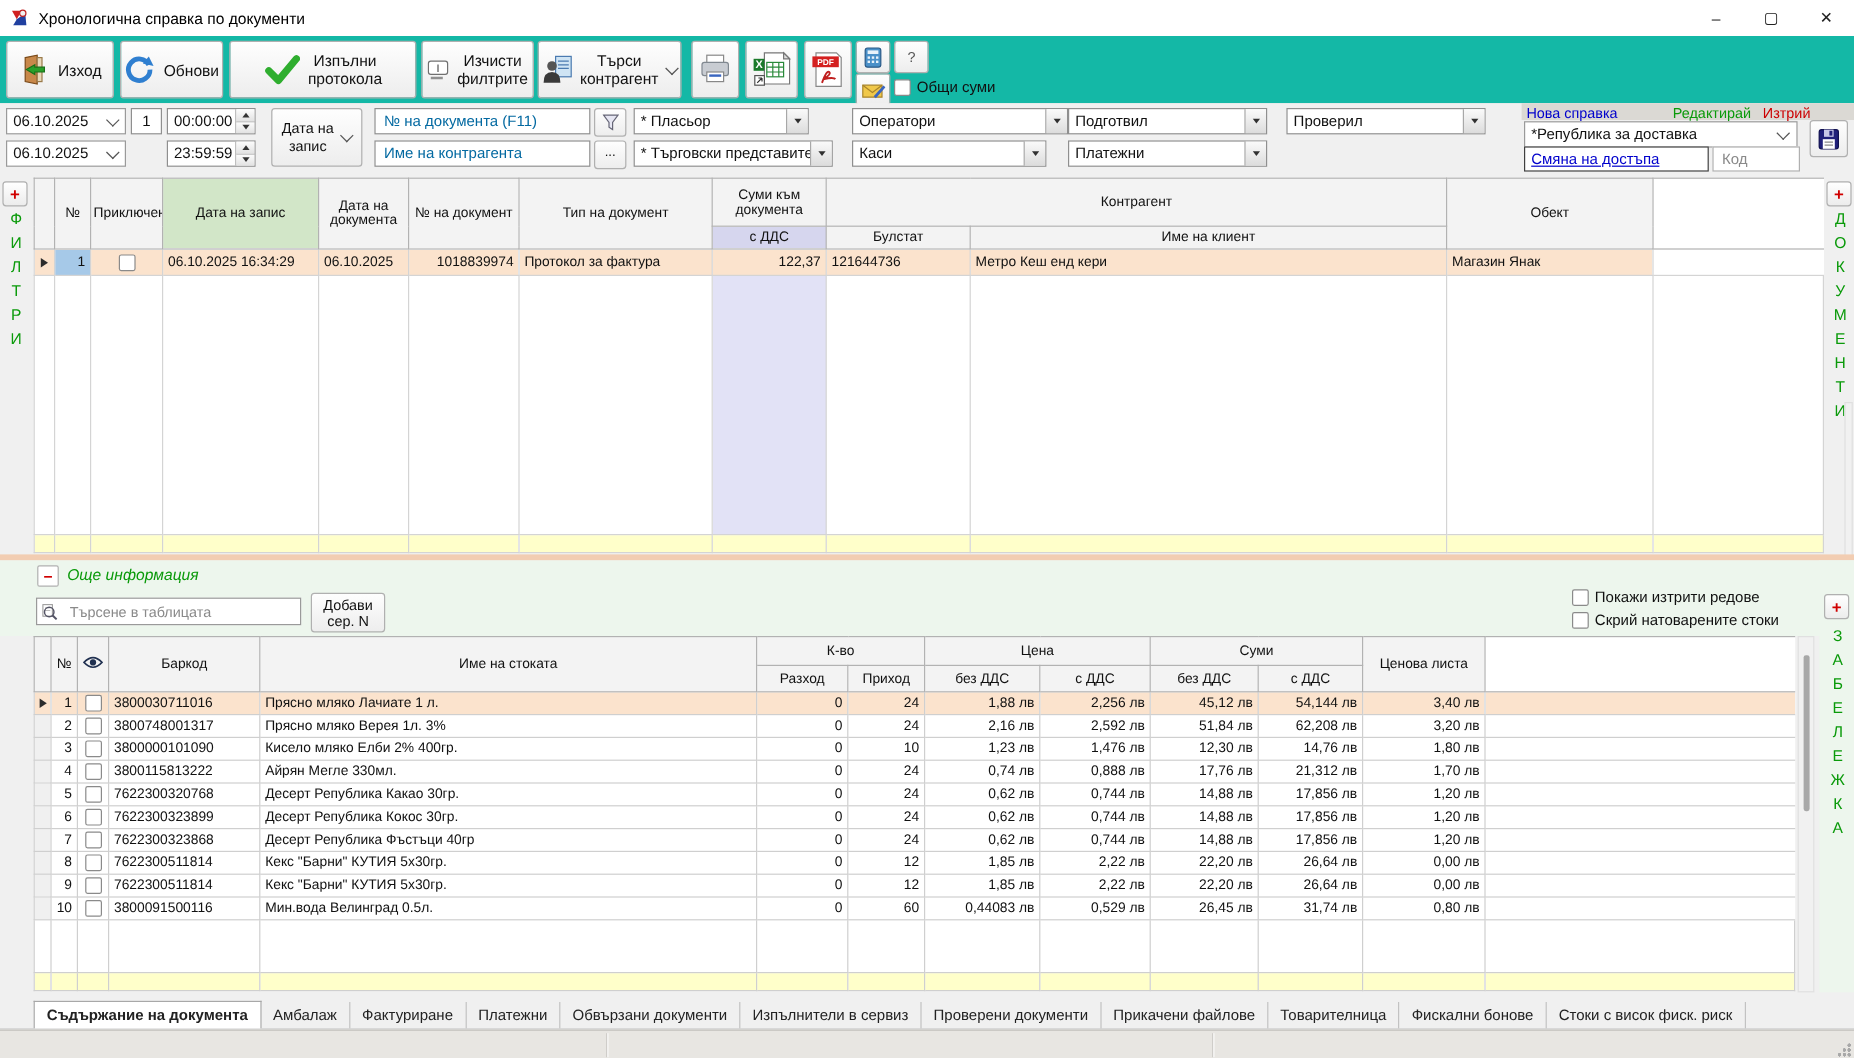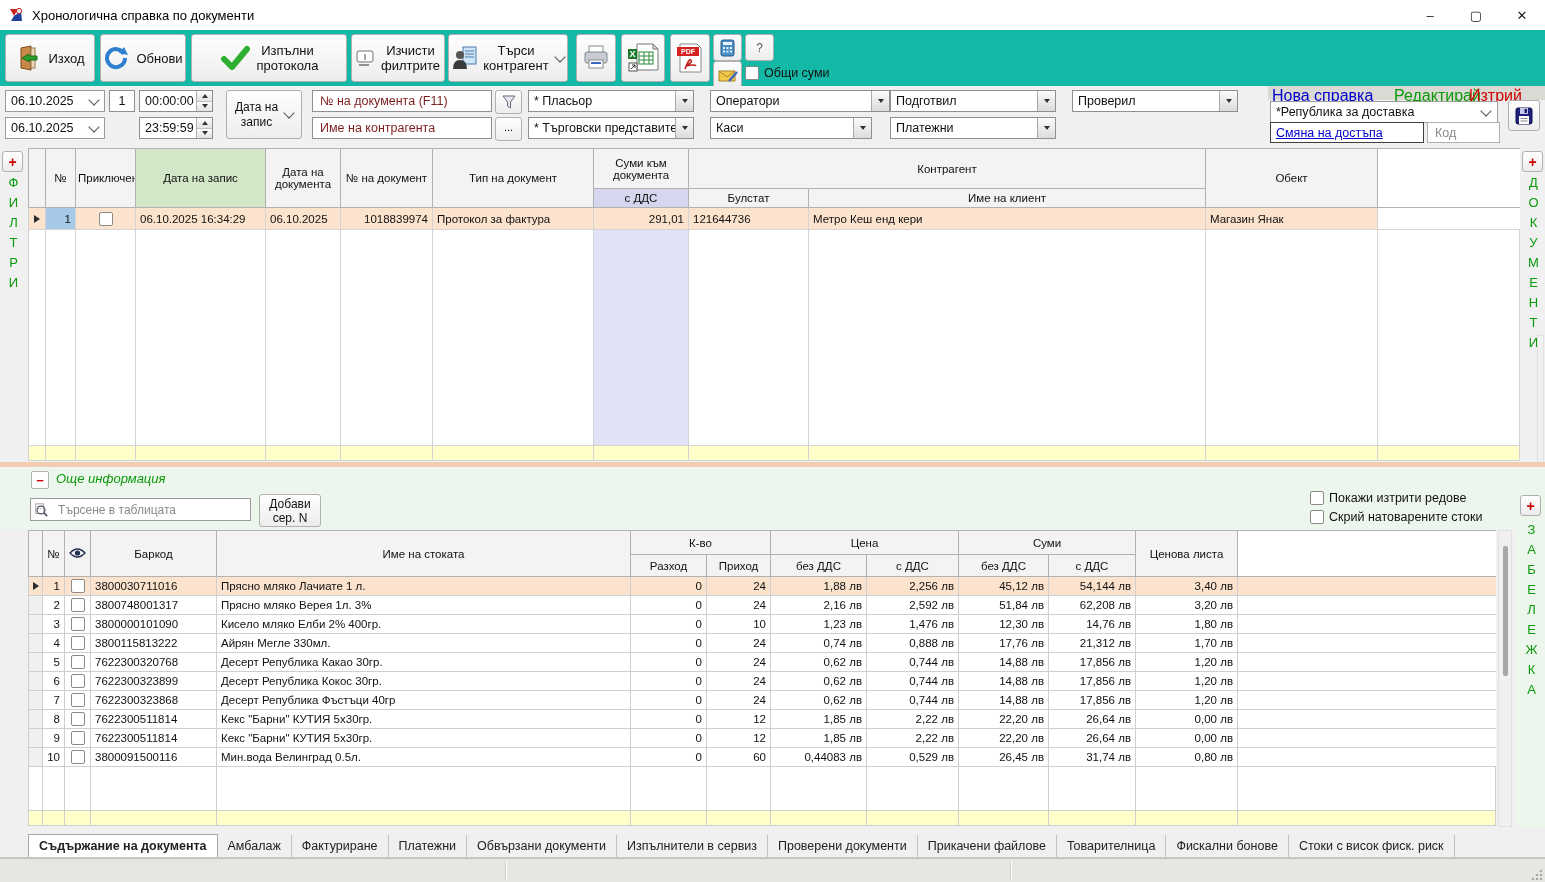--- a/index.html
+++ b/index.html
@@ -32,24 +32,24 @@
   .combo .ctext{flex:1;padding:0 5px;white-space:nowrap;overflow:hidden;font-size:12.5px;}
   .combo .cbtn{width:17px;height:100%;background:linear-gradient(#fafafa,#dcdcdc);
                border-left:1px solid #a8a8a8;display:flex;align-items:center;justify-content:center;}
   .tri-down{width:0;height:0;border-left:3.5px solid transparent;border-right:3.5px solid transparent;
             border-top:4.5px solid #303030;}
   .spin{width:15px;height:100%;margin-left:auto;display:flex;flex-direction:column;border-left:1px solid #b0b0b0;}
   .spin span{flex:1;display:flex;align-items:center;justify-content:center;background:linear-gradient(#fcfcfc,#e2e2e2);}
   .spin span+span{border-top:1px solid #c0c0c0;}
   .tri-up-s{width:0;height:0;border-left:3px solid transparent;border-right:3px solid transparent;border-bottom:4px solid #333;}
   .tri-down-s{width:0;height:0;border-left:3px solid transparent;border-right:3px solid transparent;border-top:4px solid #333;}
-  input.real{border:none;outline:none;width:100%;font:inherit;color:#7f1d1d;background:transparent;}
+  input.real{border:none;outline:none;width:100%;font:inherit;color:#0369a1;background:transparent;}
   input.real::placeholder{color:#8a8a8a;opacity:1;}
   .rp-band{left:1268px;top:86px;width:277px;height:14px;background:#dbd9d4;}
-  .rp-label{position:absolute;top:87px;font-size:16px;}
+  .rp-label{position:absolute;top:87px;font-size:12px;}
   .link{text-decoration:underline;}
   
   .strip{background:#f0f0f0;}
   .vtext{writing-mode:vertical-rl;text-orientation:upright;color:#0a9a0a;font-size:13px;
          letter-spacing:5px;line-height:14px;}
   .plusbtn{width:19px;height:19px;border:1px solid #b0b0b0;border-radius:3px;
            background:linear-gradient(#fff,#ececec);color:#d00000;font-weight:bold;font-size:14px;
            display:flex;align-items:center;justify-content:center;}
   
   table.grid{border-collapse:collapse;table-layout:fixed;background:#fff;font-size:11.5px;}
@@ -286,21 +286,21 @@
       <svg width="14" height="14" viewBox="0 0 14 14">
         <path d="M1 1 H13 L8.5 7 V13 L5.5 11 V7 Z" fill="#e6e6f2" stroke="#667"></path>
       </svg>
     </div>
     <div class="field" style="left:312px;top:31px;width:180px">
       <input class="real" value="Име на контрагента" style="">
     </div>
     <div class="sbtn" style="left:495px;top:31px;width:25px;height:22px">
       <span style="font-size:11px;margin-top:-4px">...</span>
     </div>
-    <div class="combo" style="left:528px;top:4px;width:166px">
+    <div class="combo" style="left:528px;top:4px;width:146px">
       <span class="ctext">* Пласьор</span>
       <span class="cbtn">
           <i class="tri-down"></i>
         </span>
     </div>
     <div class="combo" style="left:528px;top:31px;width:166px">
       <span class="ctext">* Търговски представител</span>
       <span class="cbtn">
           <i class="tri-down"></i>
         </span>
@@ -404,21 +404,21 @@
     <tr class="docrow" style="height:22px">
       <td class="sel">
             <div class="selarrow"></div>
           </td>
       <td class="cellblue">1</td>
       <td style="text-align:center"><span class="cb"></span></td>
       <td>06.10.2025 16:34:29</td>
       <td>06.10.2025</td>
       <td class="num">1018839974</td>
       <td>Протокол за фактура</td>
-      <td class="num">291,01</td>
+      <td class="num">122,37</td>
       <td>121644736</td>
       <td>Метро Кеш енд кери</td>
       <td>Магазин Янак</td>
       <td class="plain" style="border-left:none;border-right:none"></td>
     </tr>
     <tr class="fillrow" style="height:216px">
       <td></td>
           <td></td>
       <td></td>
           <td></td>

